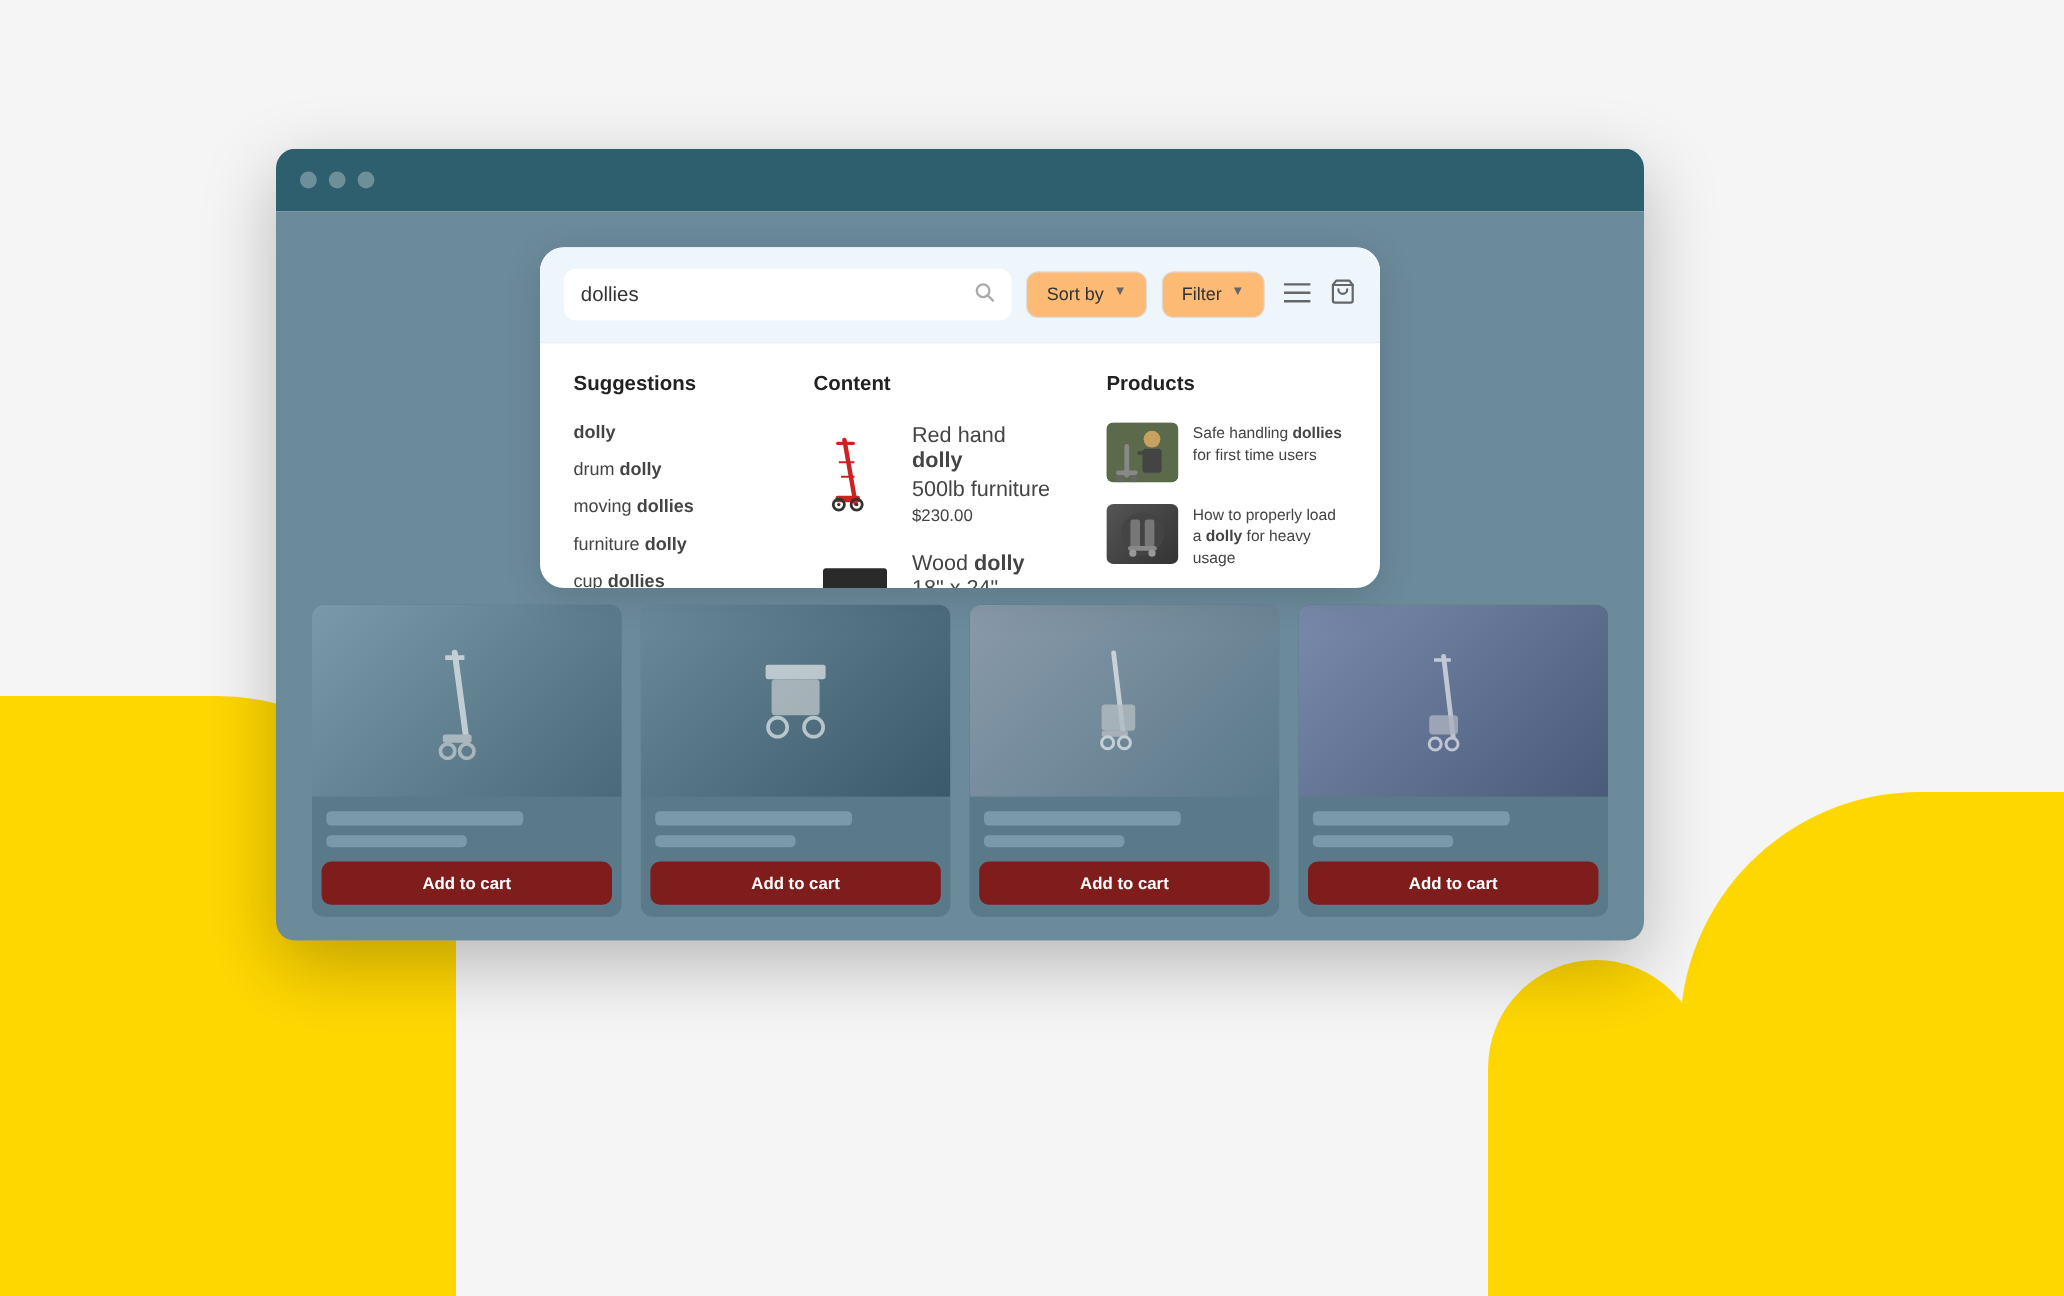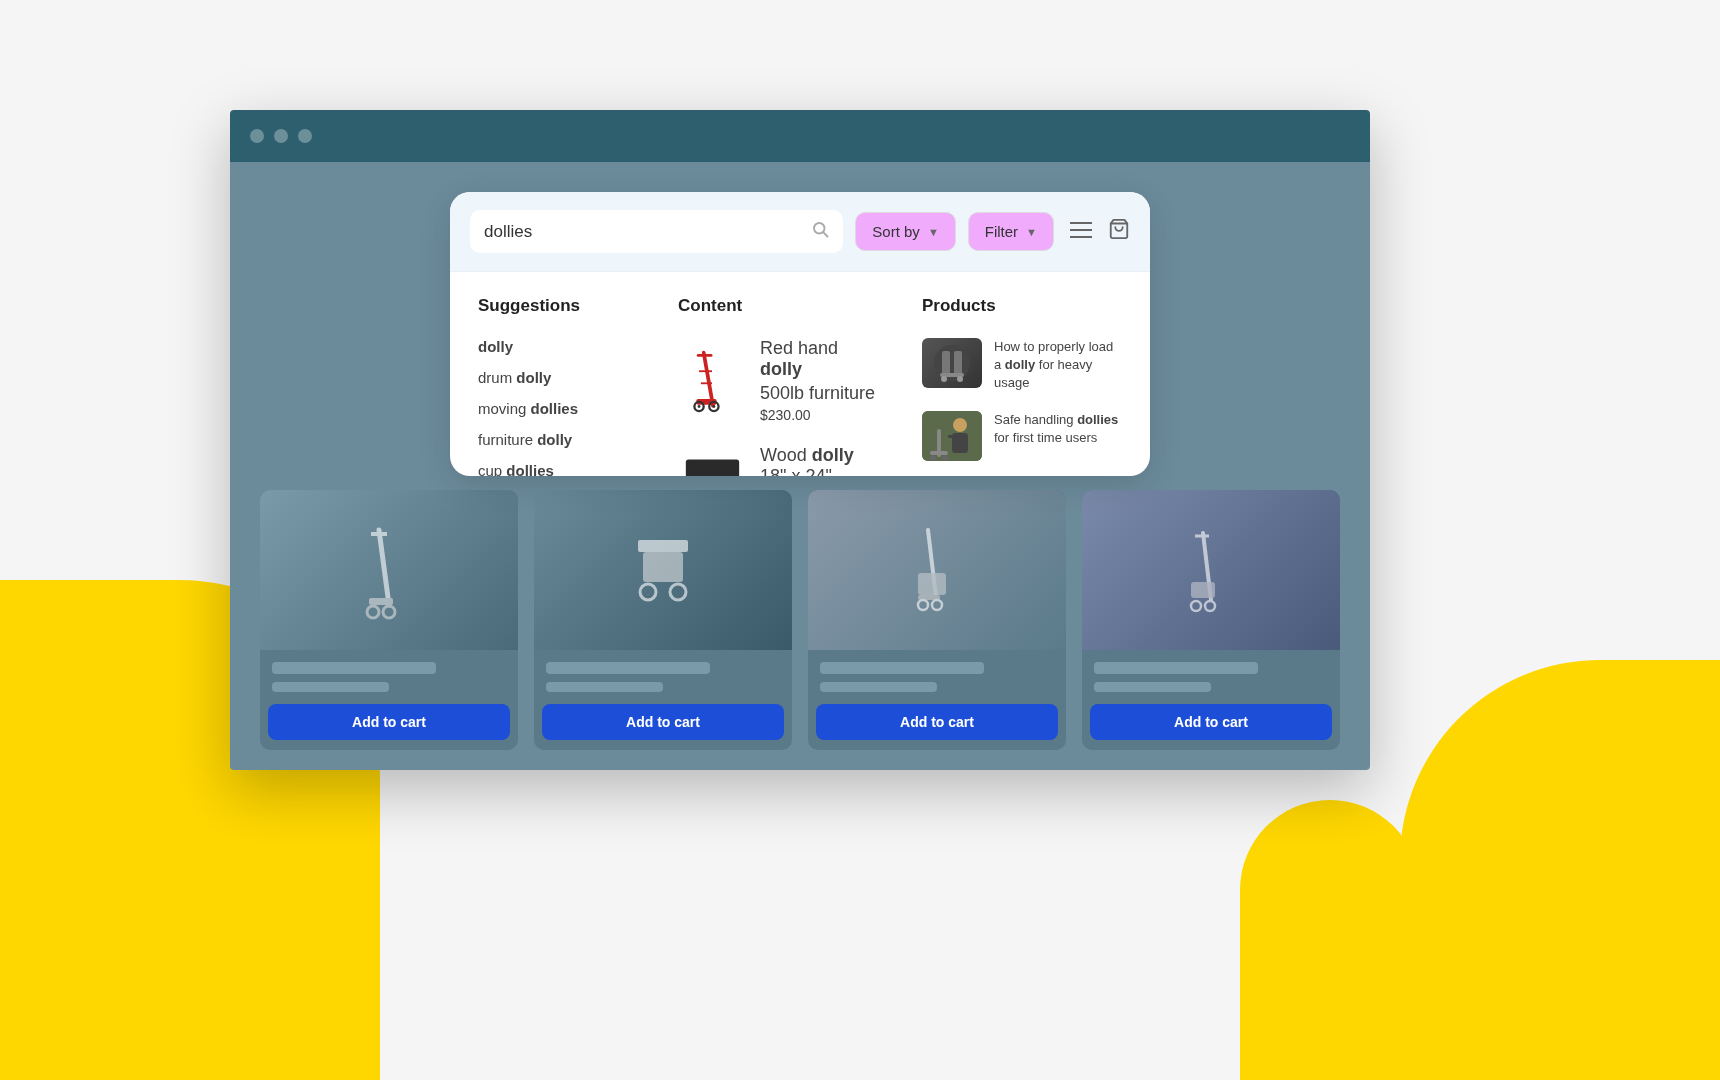--- a/index.html
+++ b/index.html
@@ -41,25 +41,25 @@
       width: 180px;
       height: 280px;
       background: #FFD700;
       border-radius: 100px 100px 0 0;
       z-index: 0;
     }
 
     
     .browser-window {
       position: absolute;
-      top: 110px;
+      top: 124px;
       left: 230px;
       width: 1140px;
       height: 660px;
-      border-radius: 4px;
+      border-radius: 16px;
       overflow: hidden;
       box-shadow: 0 20px 60px rgba(0,0,0,0.25);
       z-index: 10;
     }
 
     .browser-titlebar {
       background: #2d5f6e;
       height: 52px;
       display: flex;
       align-items: center;
@@ -126,23 +126,23 @@
       width: 100%;
     }
 
     .search-icon-svg {
       color: #aaa;
       font-size: 18px;
     }
 
     .sort-btn, .filter-btn {
       display: flex;
-      align-items: center;
+      align-items: flex-start;
       gap: 8px;
-      background: #f0abfc;
+      background: #fdba74;
       border: 1.5px solid #ddd;
       border-radius: 10px;
       padding: 10px 16px;
       font-size: 15px;
       color: #333;
       cursor: pointer;
       white-space: nowrap;
     }
 
     .chevron-icon {
@@ -306,21 +306,21 @@
     }
 
     .card-subtitle-placeholder {
       height: 10px;
       background: #7a9aaa;
       border-radius: 4px;
       width: 50%;
     }
 
     .add-to-cart-btn {
-      background: #1d4ed8;
+      background: #7f1d1d;
       color: white;
       border: none;
       border-radius: 8px;
       padding: 10px 14px;
       font-size: 14px;
       font-weight: 600;
       cursor: pointer;
       text-align: center;
       margin: 0 8px 10px;
     }
@@ -494,55 +494,55 @@
             </div>
           </div>
 
         </div>
 
         <div class="content-col">
           <div class="col-title">Products</div>
 
           <div class="content-item">
             <div class="content-img-box">
+              <div class="thumb-2">
+                <svg width="60" height="50" viewBox="0 0 60 50">
+                  <rect width="60" height="50" fill="#5a6a4a"></rect>
+
+                  <circle cx="38" cy="14" r="7" fill="#c8a060"></circle>
+                  <rect x="30" y="22" width="16" height="20" rx="3" fill="#444"></rect>
+                  <rect x="26" y="24" width="8" height="3" rx="1" fill="#444"></rect>
+
+                  <rect x="15" y="18" width="4" height="28" rx="2" fill="#888"></rect>
+                  <rect x="8" y="40" width="18" height="4" rx="2" fill="#888"></rect>
+                  <circle cx="11" cy="47" r="3" fill="#666"></circle>
+                  <circle cx="23" cy="47" r="3" fill="#666"></circle>
+                </svg>
+              </div>
+            </div>
+            <div class="content-text">
+              Safe handling <strong>dollies</strong> for first time users
+            </div>
+          </div>
+
+          <div class="content-item">
+            <div class="content-img-box">
               <div class="thumb-1">
                 <svg width="40" height="40" viewBox="0 0 40 40">
                   <circle cx="20" cy="20" r="18" fill="#444"></circle>
                   <rect x="10" y="8" width="8" height="24" rx="2" fill="#777"></rect>
                   <rect x="22" y="8" width="8" height="24" rx="2" fill="#777"></rect>
                   <rect x="8" y="30" width="24" height="4" rx="2" fill="#888"></rect>
                   <circle cx="12" cy="36" r="3" fill="#999"></circle>
                   <circle cx="28" cy="36" r="3" fill="#999"></circle>
                 </svg>
               </div>
             </div>
             <div class="content-text">
               How to properly load a <strong>dolly</strong> for heavy usage
-            </div>
-          </div>
-
-          <div class="content-item">
-            <div class="content-img-box">
-              <div class="thumb-2">
-                <svg width="60" height="50" viewBox="0 0 60 50">
-                  <rect width="60" height="50" fill="#5a6a4a"></rect>
-
-                  <circle cx="38" cy="14" r="7" fill="#c8a060"></circle>
-                  <rect x="30" y="22" width="16" height="20" rx="3" fill="#444"></rect>
-                  <rect x="26" y="24" width="8" height="3" rx="1" fill="#444"></rect>
-
-                  <rect x="15" y="18" width="4" height="28" rx="2" fill="#888"></rect>
-                  <rect x="8" y="40" width="18" height="4" rx="2" fill="#888"></rect>
-                  <circle cx="11" cy="47" r="3" fill="#666"></circle>
-                  <circle cx="23" cy="47" r="3" fill="#666"></circle>
-                </svg>
-              </div>
-            </div>
-            <div class="content-text">
-              Safe handling <strong>dollies</strong> for first time users
             </div>
           </div>
         </div>
 
       </div>
     </div>
 
     <div class="cards-row">
       <div class="product-card">
         <div class="card-image">

